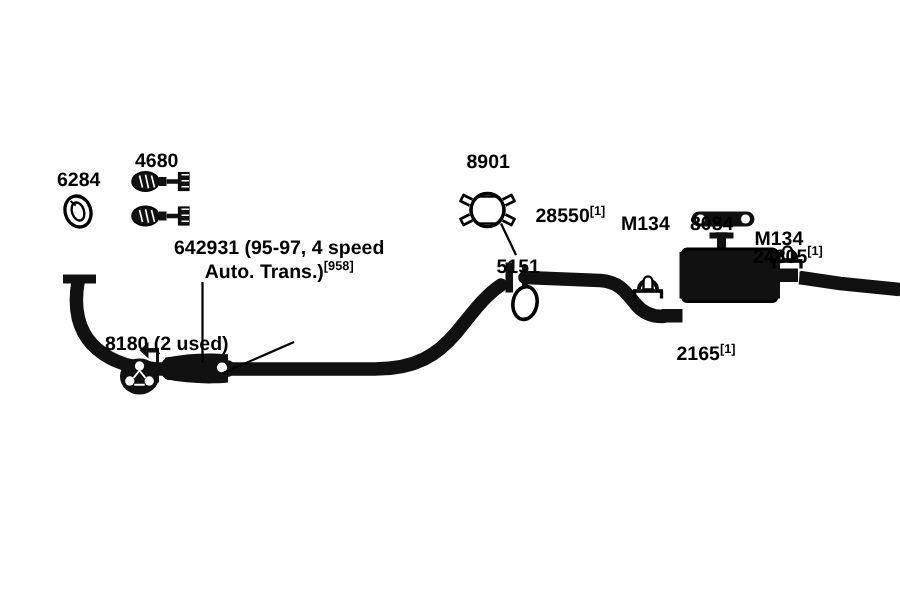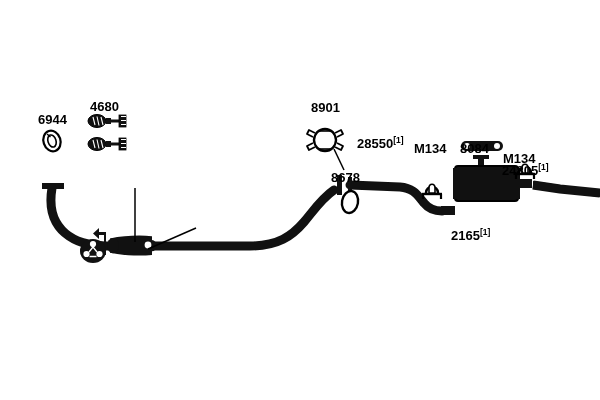--- a/index.html
+++ b/index.html
@@ -190,40 +190,47 @@
     </g>
 
     <g>
       <path d="M 533 185 L 560 189 L 600 193" fill="none" stroke="#111111" stroke-width="9" stroke-linecap="butt"></path>
       <path d="M 533 181 L 566 186 L 600 190 L 600 197 L 566 193 L 533 189 Z" fill="#111111"></path>
     </g>
 
   </svg>
 
   <div class="lbl lbl-part" style="left:38px; top:113px;">
-    <span>6944</span>
+    <span>6284</span>
   </div>
 
   <div class="lbl lbl-part" style="left:90px; top:100px;">
     <span>4680</span>
   </div>
 
-
+  <div class="lbl lbl-desc ctr" style="left:116px; top:158px;">
+    <span>642931 (95-97, 4 speed</span><br>
+    <span>Auto. Trans.)</span><span class="sup">[<span>958</span>]</span>
+  </div>
+
+  <div class="lbl lbl-part" style="left:70px; top:222px;">
+    <span>8180 (2 used)</span>
+  </div>
 
 
   <div class="lbl lbl-part" style="left:311px; top:101px;">
     <span>8901</span>
   </div>
 
   <div class="lbl lbl-part" style="left:357px; top:136px;">
     <span>28550</span><span class="sup">[<span>1</span>]</span>
   </div>
 
   <div class="lbl lbl-part" style="left:331px; top:171px;">
-    <span>8678</span>
+    <span>5151</span>
   </div>
 
   <div class="lbl lbl-part" style="left:414px; top:142px;">
     <span>M134</span>
   </div>
 
   <div class="lbl lbl-part" style="left:460px; top:142px;">
     <span>8084</span>
   </div>
 

